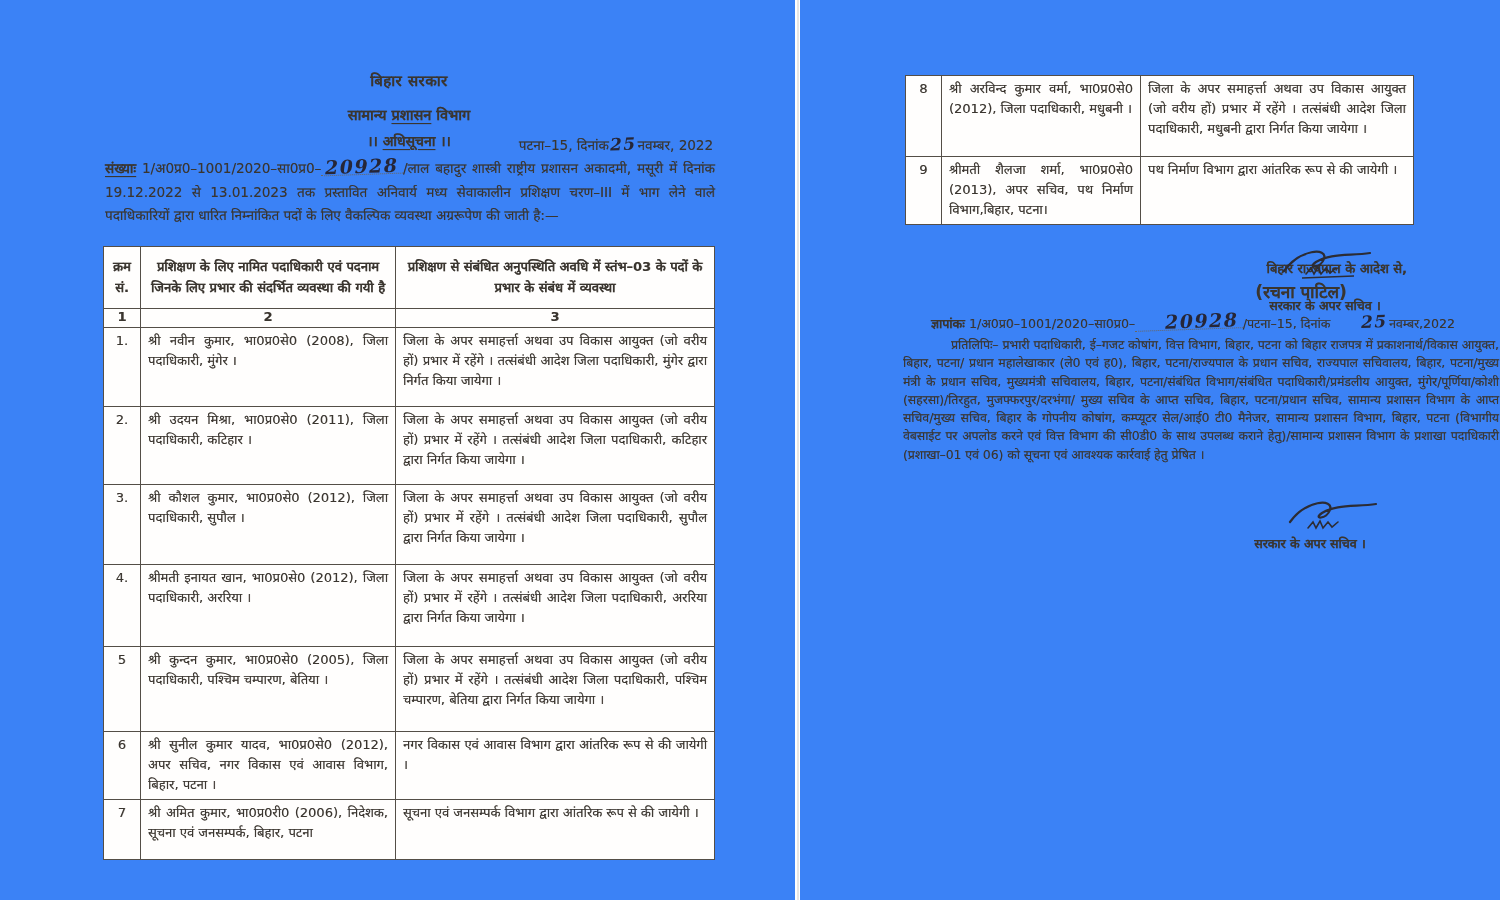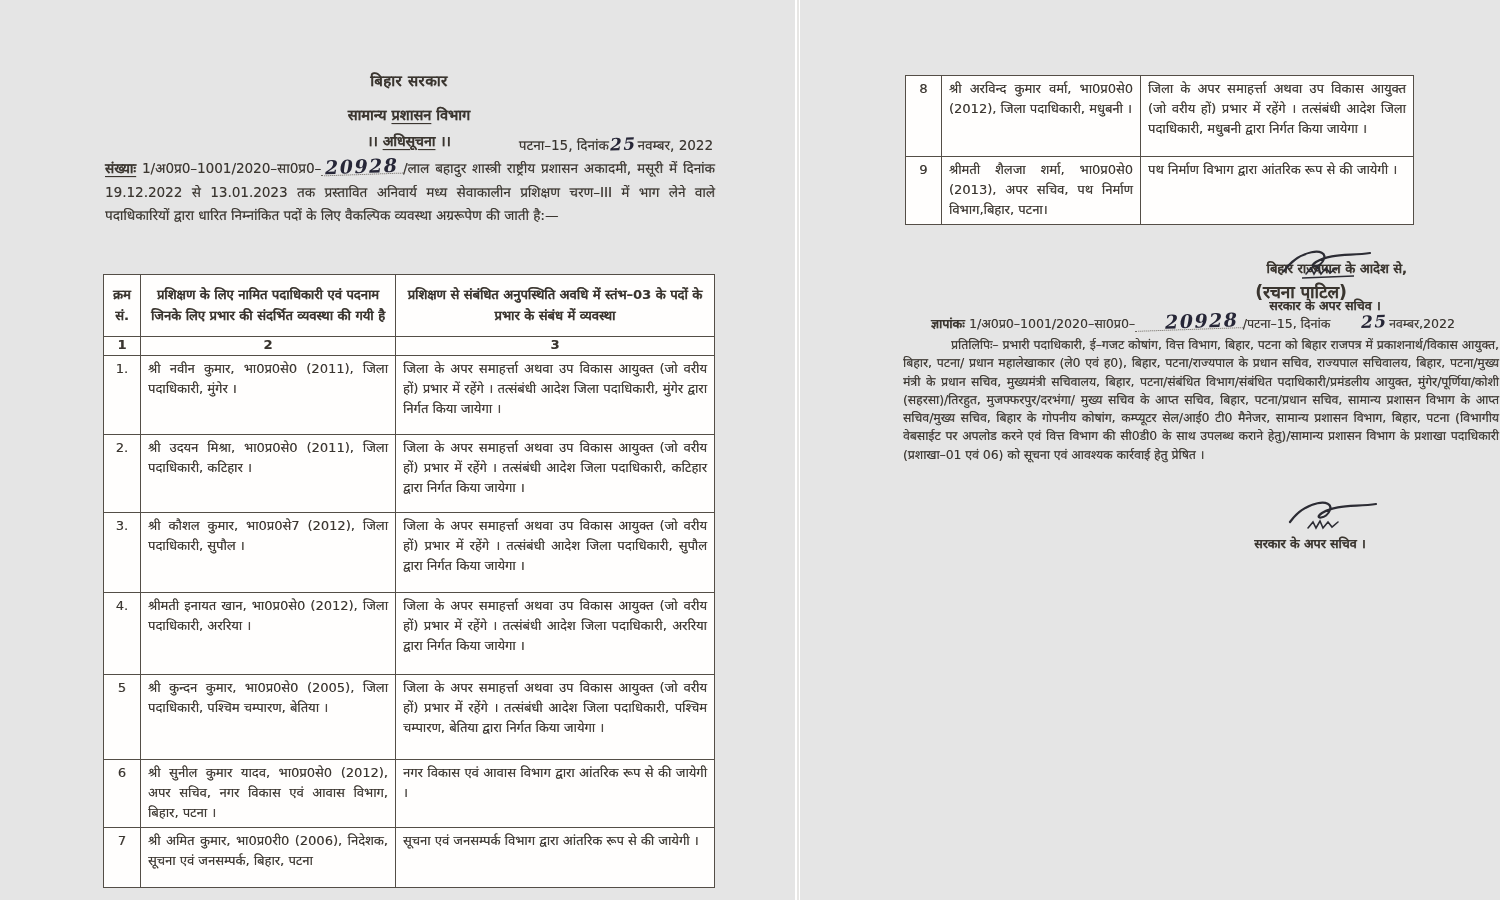--- a/index.html
+++ b/index.html
@@ -3,21 +3,21 @@
 <meta charset="utf-8">
 <style>
   html,body { margin:0; padding:0; }
   body {
     width:1500px; height:900px; position:relative; overflow:hidden;
     background:#ffffff;
     font-family:"DejaVu Sans","Liberation Sans",sans-serif;
     color:#3a352f;
     text-shadow:0.3px 0.3px 0.4px rgba(58,53,47,0.45);
   }
-  .page { position:absolute; top:0; height:900px; background:#e5e5e5; }
+  .page { position:absolute; top:0; height:900px; background:#3b82f6; }
   #page-left  { left:0;   width:795px; }
   #page-right { left:800px; width:700px; }
   .page-divider { position:absolute; left:797px; top:0; width:2px; height:900px; background:#e7e6e4; }
 
   .curl { position:absolute; border-top:4px solid #37322d; border-radius:50%/100% 100% 0 0; opacity:.85; }
   .curl-left  { left:29px;  top:31px; width:25px; height:10px; transform:rotate(-4deg); }
   .curl-right { left:1413px; top:14px; width:26px; height:11px; transform:rotate(3deg); }
 
   
   .lp-header { position:absolute; left:105px; top:70px; width:608px; text-align:center; }
@@ -34,21 +34,21 @@
     display:inline-block; font-family:"DejaVu Serif","Liberation Serif",serif;
     font-style:italic; color:#262637; text-shadow:none; font-weight:bold;
     transform:rotate(-2deg); letter-spacing:1.5px;
   }
   .hand-num { font-size:19px; border-bottom:1.4px dotted #6b665f; padding:0 4px; line-height:15px; }
   .hand-day { font-size:17px; line-height:12px; padding:0 1px; }
 
   table.doc { border-collapse:collapse; table-layout:fixed; background:#fffefd; }
   table.doc td, table.doc th { border:1.7px solid #544e47; padding:3px 7px 4px 7px; vertical-align:top; font-size:13px; line-height:20px; overflow:hidden; }
   table.doc th { font-weight:bold; text-align:center; vertical-align:middle; line-height:21px; }
-  #tbl-left  { position:absolute; left:103px; top:246px; width:611px;margin-top:28px; }
+  #tbl-left  { position:absolute; left:103px; top:246px; width:611px; }
   #tbl-right { position:absolute; left:105px; top:75px;  width:508px; }
   .cell-sn   { text-align:center; }
   .cell-officer, .cell-arr { text-align:justify; }
   tr.nums td { text-align:center; font-weight:bold; padding:0 0 2px 0; line-height:16px; }
   #tbl-left  tr.hdr  { height:62px; }
   #tbl-left  tr.nums { height:19px; }
   #tbl-left  tr.r0 { height:79px; }  #tbl-left tr.r1 { height:78px; }
   #tbl-left  tr.r2 { height:80px; }  #tbl-left tr.r3 { height:82px; }
   #tbl-left  tr.r4 { height:85px; }  #tbl-left tr.r5 { height:56px; }
   #tbl-left  tr.r6 { height:60px; }
@@ -100,31 +100,31 @@
       <th>प्रशिक्षण के लिए नामित पदाधिकारी एवं पदनाम जिनके लिए प्रभार की संदर्भित व्यवस्था की गयी है</th>
       <th>प्रशिक्षण से संबंधित अनुपस्थिति अवधि में स्तंभ–03 के पदों के प्रभार के संबंध में व्यवस्था</th>
     </tr>
     <tr class="nums">
       <td>1</td>
       <td>2</td>
       <td>3</td>
     </tr>
     <tr class="r0">
       <td class="cell-sn">1.</td>
-      <td class="cell-officer">श्री नवीन कुमार, भा0प्र0से0 (2011), जिला पदाधिकारी, मुंगेर ।</td>
+      <td class="cell-officer">श्री नवीन कुमार, भा0प्र0से0 (2008), जिला पदाधिकारी, मुंगेर ।</td>
       <td class="cell-arr">जिला के अपर समाहर्त्ता अथवा उप विकास आयुक्त (जो वरीय हों) प्रभार में रहेंगे । तत्संबंधी आदेश जिला पदाधिकारी, मुंगेर द्वारा निर्गत किया जायेगा ।</td>
     </tr>
     <tr class="r1">
       <td class="cell-sn">2.</td>
       <td class="cell-officer">श्री उदयन मिश्रा, भा0प्र0से0 (2011), जिला पदाधिकारी, कटिहार ।</td>
       <td class="cell-arr">जिला के अपर समाहर्त्ता अथवा उप विकास आयुक्त (जो वरीय हों) प्रभार में रहेंगे । तत्संबंधी आदेश जिला पदाधिकारी, कटिहार द्वारा निर्गत किया जायेगा ।</td>
     </tr>
     <tr class="r2">
       <td class="cell-sn">3.</td>
-      <td class="cell-officer">श्री कौशल कुमार, भा0प्र0से7 (2012), जिला पदाधिकारी, सुपौल ।</td>
+      <td class="cell-officer">श्री कौशल कुमार, भा0प्र0से0 (2012), जिला पदाधिकारी, सुपौल ।</td>
       <td class="cell-arr">जिला के अपर समाहर्त्ता अथवा उप विकास आयुक्त (जो वरीय हों) प्रभार में रहेंगे । तत्संबंधी आदेश जिला पदाधिकारी, सुपौल द्वारा निर्गत किया जायेगा ।</td>
     </tr>
     <tr class="r3">
       <td class="cell-sn">4.</td>
       <td class="cell-officer">श्रीमती इनायत खान, भा0प्र0से0 (2012), जिला पदाधिकारी, अररिया ।</td>
       <td class="cell-arr">जिला के अपर समाहर्त्ता अथवा उप विकास आयुक्त (जो वरीय हों) प्रभार में रहेंगे । तत्संबंधी आदेश जिला पदाधिकारी, अररिया द्वारा निर्गत किया जायेगा ।</td>
     </tr>
     <tr class="r4">
       <td class="cell-sn">5</td>
       <td class="cell-officer">श्री कुन्दन कुमार, भा0प्र0से0 (2005), जिला पदाधिकारी, पश्चिम चम्पारण, बेतिया ।</td>

